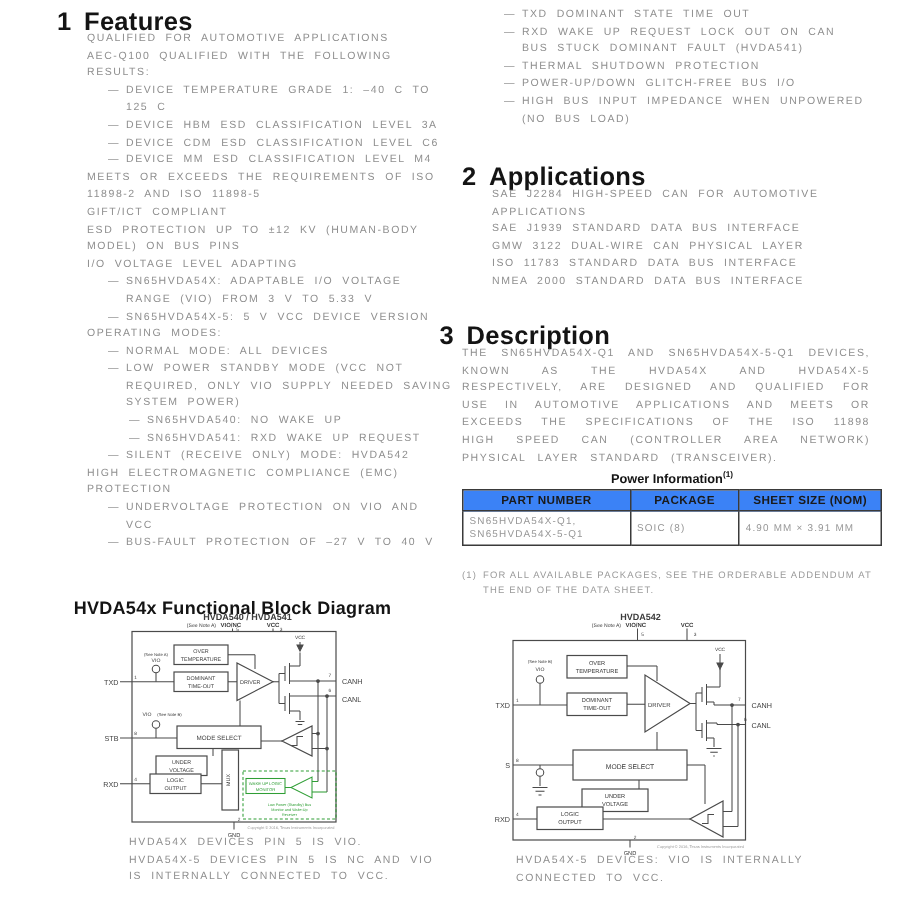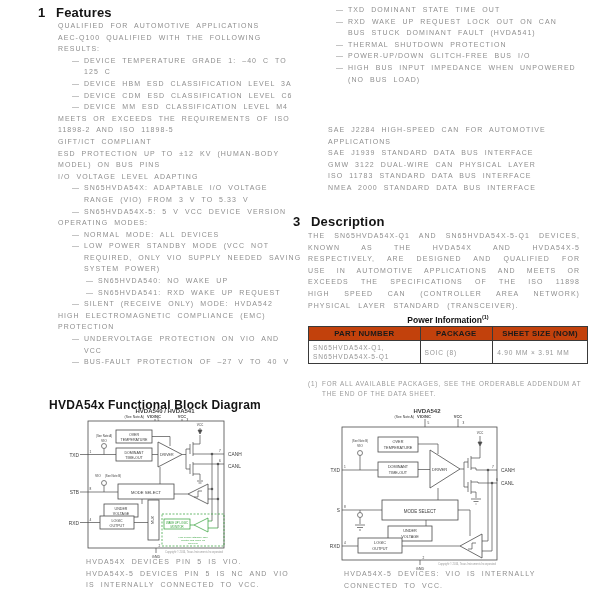--- a/index.html
+++ b/index.html
@@ -1,32 +1,32 @@
 <!DOCTYPE html>
 <html><head>
 <meta charset="utf-8">
 <style>
   html,body{margin:0;padding:0;background:#fff;}
   #page{position:relative;width:600px;height:600px;background:#ffffff;overflow:hidden;
         font-family:"Liberation Sans",sans-serif;}
   .scan{color:#8f8f8f;font-size:7px;letter-spacing:1.05px;word-spacing:3px;line-height:11.6px;}
   .abs{position:absolute;}
-  .sec{margin:0;font-size:13px;font-weight:bold;color:#141414;letter-spacing:.2px;}
+  .sec{margin:0;font-size:17px;font-weight:bold;color:#141414;letter-spacing:.2px;}
   .sec-num{display:inline-block;width:18px;}
   .plist{list-style:none;margin:0;padding:0;}
   .plist .item{display:flex;}
   .plist .marker{flex:0 0 12px;}
   .plist .item.lv1 .marker{flex-basis:0;overflow:hidden;}
   .plist .item.lv2{margin-left:14px;}
   .plist .item.lv3{margin-left:28px;}
   .desc-body{text-align:justify;word-spacing:4.5px;}
   .tbl-title{font-size:8.5px;font-weight:bold;color:#141414;text-align:center;}
   .tbl-title sup{font-size:5.5px;}
   table.devinfo{border-collapse:collapse;width:280px;}
-  table.devinfo th{background:#c2410c;border:1px solid #3a3a3a;font-size:7.8px;
+  table.devinfo th{background:#3b82f6;border:1px solid #3a3a3a;font-size:7.8px;
     font-weight:bold;color:#1a1a1a;padding:2px 3px;letter-spacing:.3px;}
   table.devinfo td{border:1px solid #3a3a3a;color:#969696;font-size:6.6px;
     letter-spacing:.8px;padding:2px 4px;line-height:9px;vertical-align:middle;}
   .footnote{display:flex;color:#9a9a9a;font-size:6.3px;letter-spacing:.8px;line-height:9.5px;}
   .footnote .fn-marker{flex:0 0 14px;}
   .dg-title{font-size:12px;font-weight:bold;color:#141414;text-align:center;letter-spacing:.2px;}
   svg.diagram{position:absolute;}
   svg.diagram text{fill:#3c3c3c;stroke:none;font-family:"Liberation Sans",sans-serif;}
   svg.diagram .wire{stroke:#4a4a4a;stroke-width:.7;fill:none;}
   svg.diagram .box{stroke:#4a4a4a;stroke-width:.8;fill:#fff;}
@@ -172,20 +172,23 @@
         <span class="marker">—</span>
         <span class="txt">POWER-UP/DOWN GLITCH-FREE BUS I/O</span>
       </li>
 
       <li class="item lv2">
         <span class="marker">—</span>
         <span class="txt">HIGH BUS INPUT IMPEDANCE WHEN UNPOWERED (NO BUS LOAD)</span>
       </li>
     </ul>
 
+  <h2 class="sec abs" style="left:308px;top:108px;">
+    <span class="sec-num">2</span><span class="sec-title">Applications</span>
+  </h2>
   <ul class="plist scan abs" style="left:328px;top:124px;width:250px;">
 
       <li class="item lv1">
         <span class="marker"></span>
         <span class="txt">SAE J2284 HIGH-SPEED CAN FOR AUTOMOTIVE APPLICATIONS</span>
       </li>
 
       <li class="item lv1">
         <span class="marker"></span>
         <span class="txt">SAE J1939 STANDARD DATA BUS INTERFACE</span>

